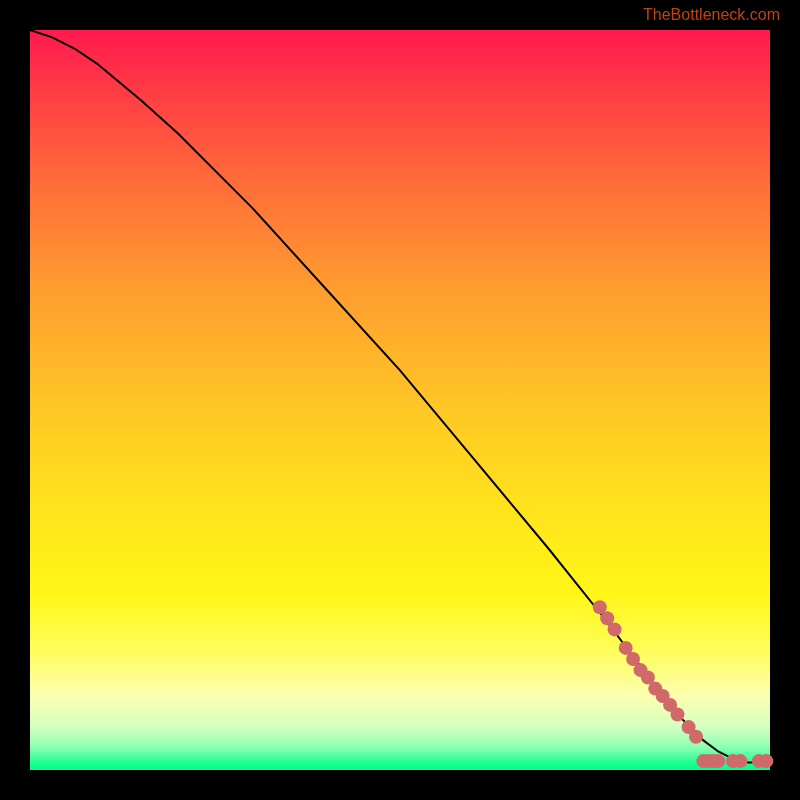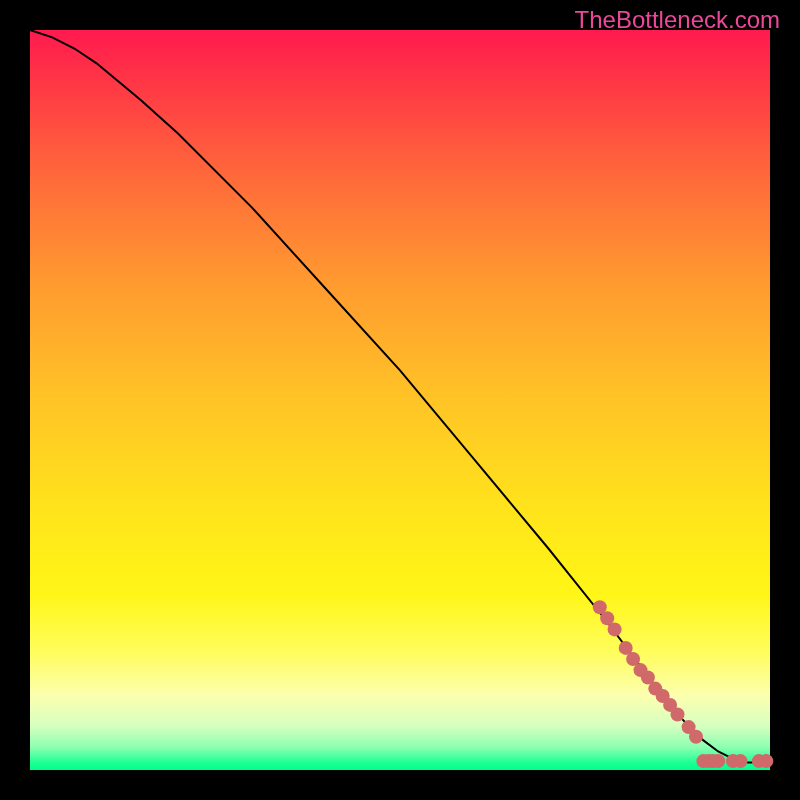--- a/index.html
+++ b/index.html
@@ -7,23 +7,23 @@
   .frame {
     position: absolute;
     top: 0; left: 0;
     width: 800px; height: 800px;
     background: #000;
   }
   .attrib {
     position: absolute;
     top: 6px;
     right: 20px;
-    color: #ec4899;
+    color: #c2410c;
     font-family: Arial, Helvetica, sans-serif;
-    font-size: 24px;
+    font-size: 16px;
     font-weight: 400;
   }
   .plot {
     position: absolute;
     left: 30px;
     top: 30px;
     width: 740px;
     height: 740px;
     background: linear-gradient(
       to bottom,

